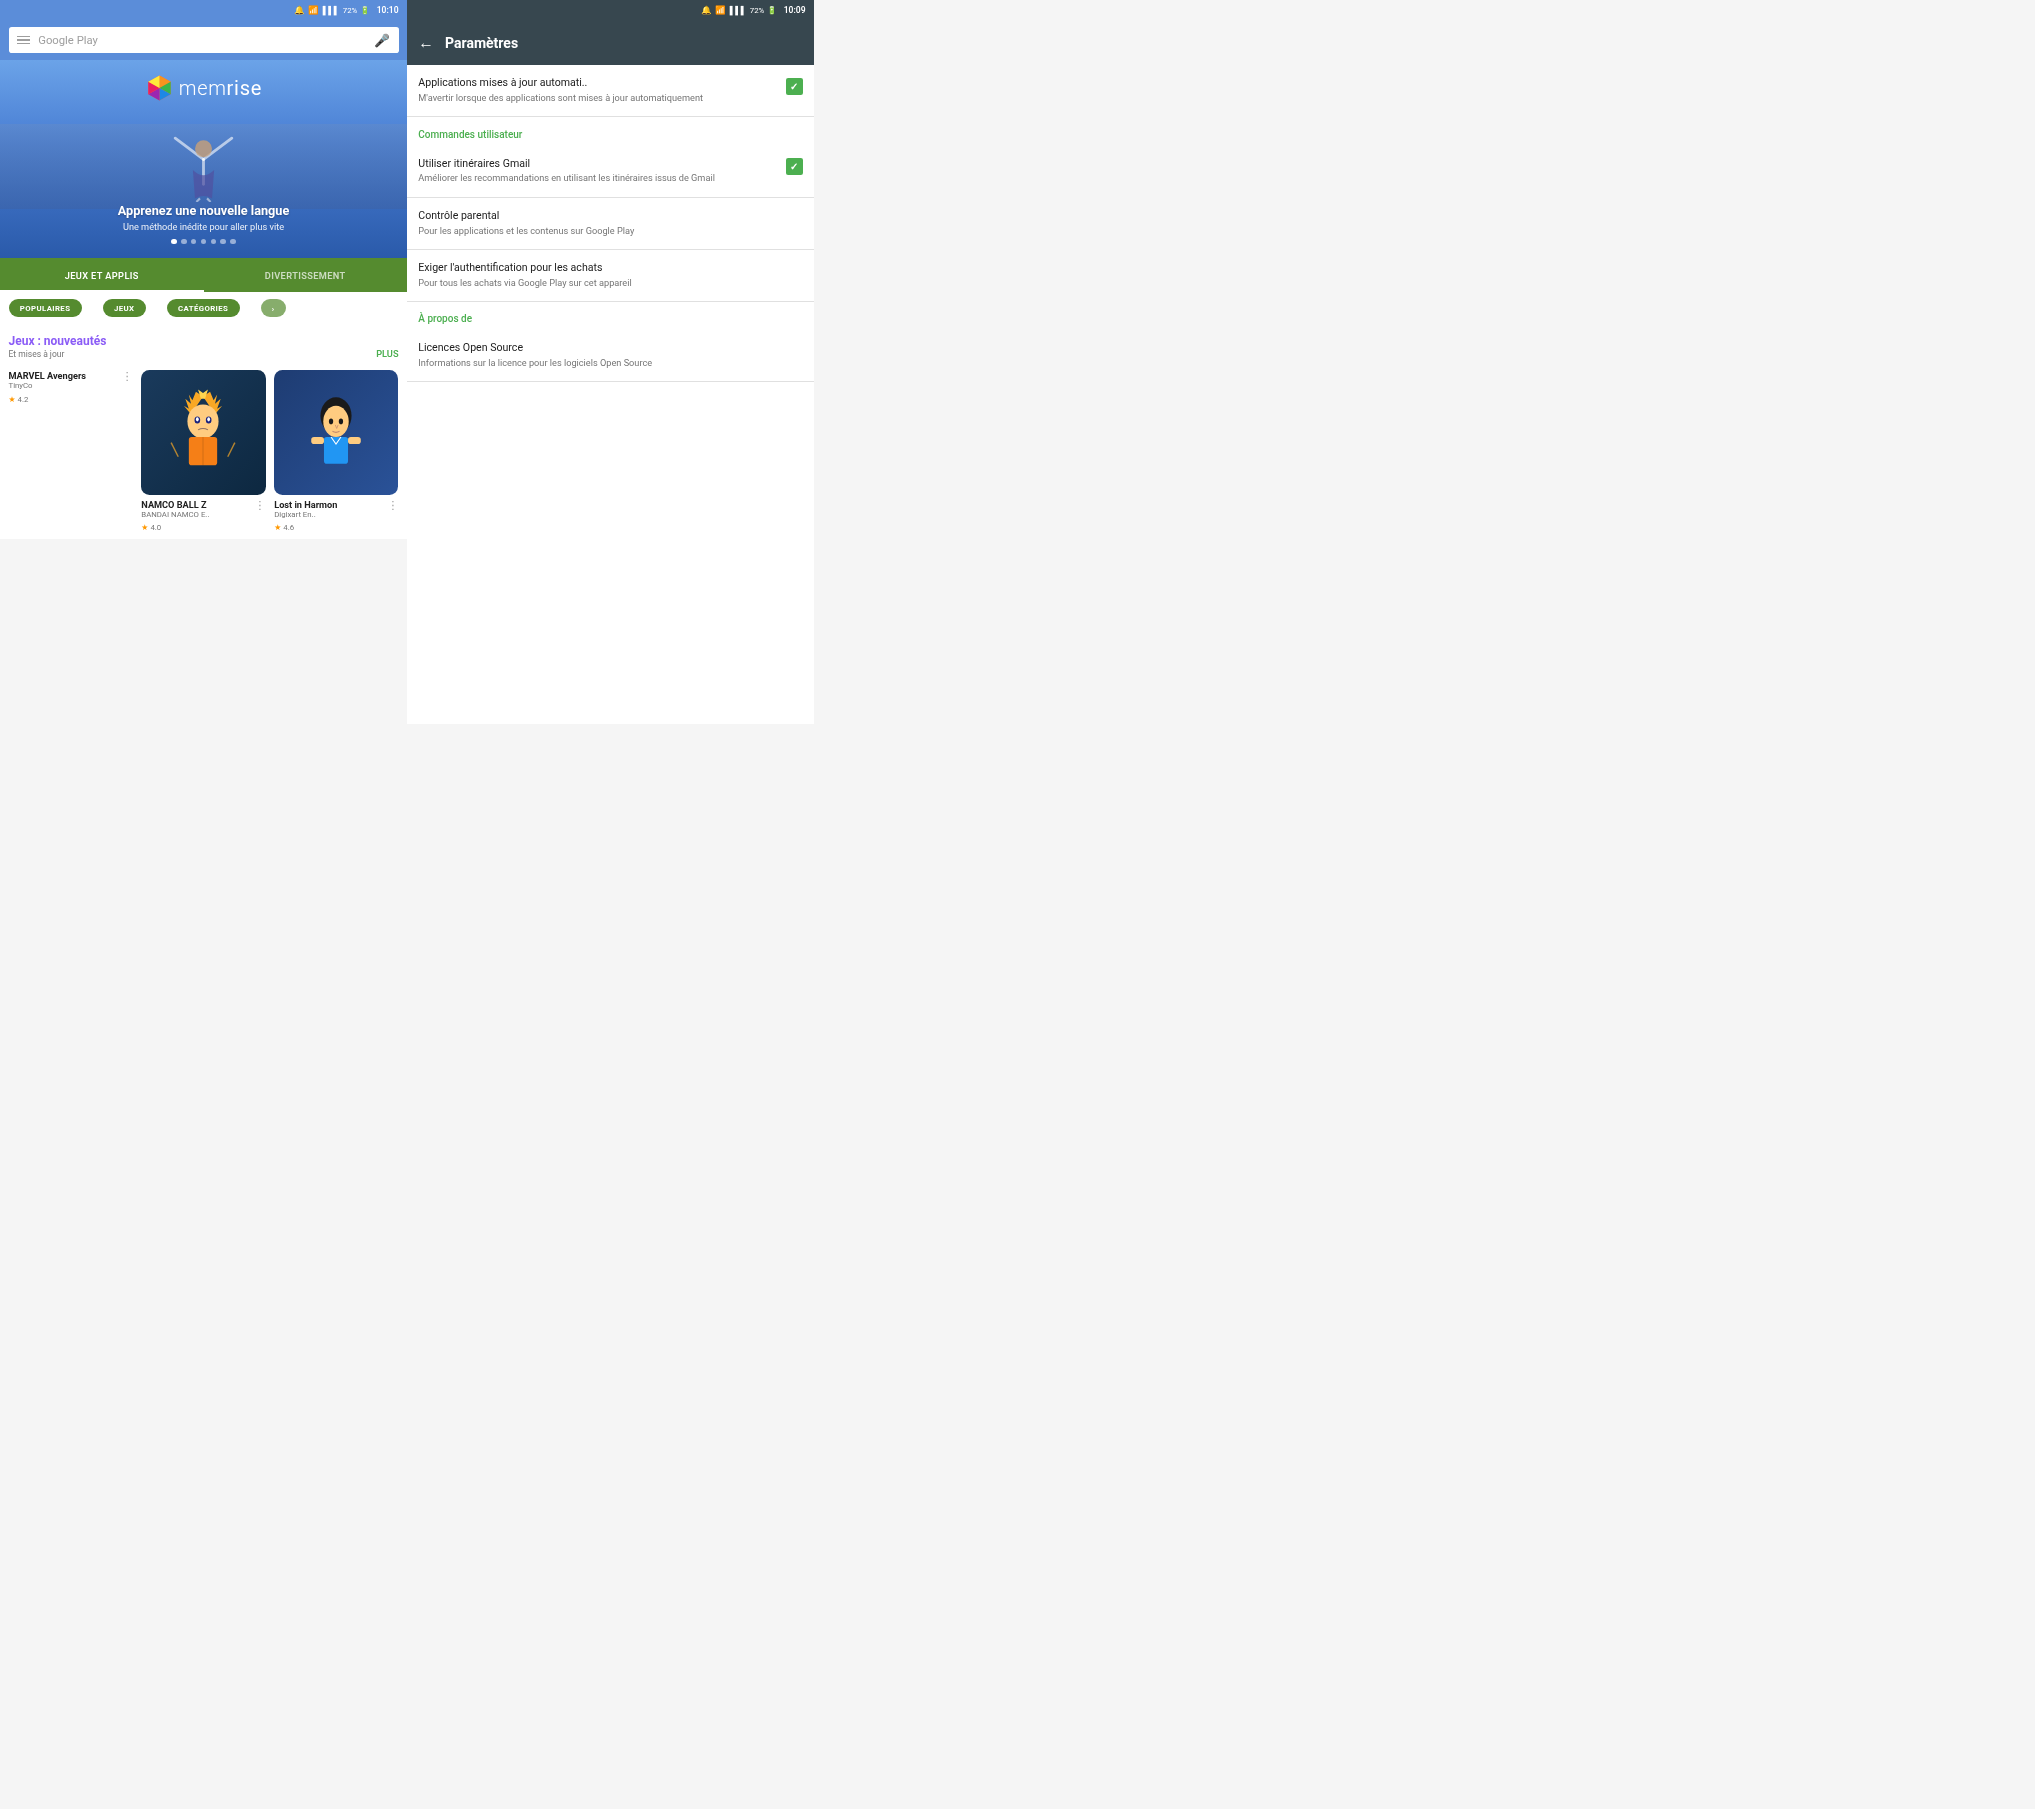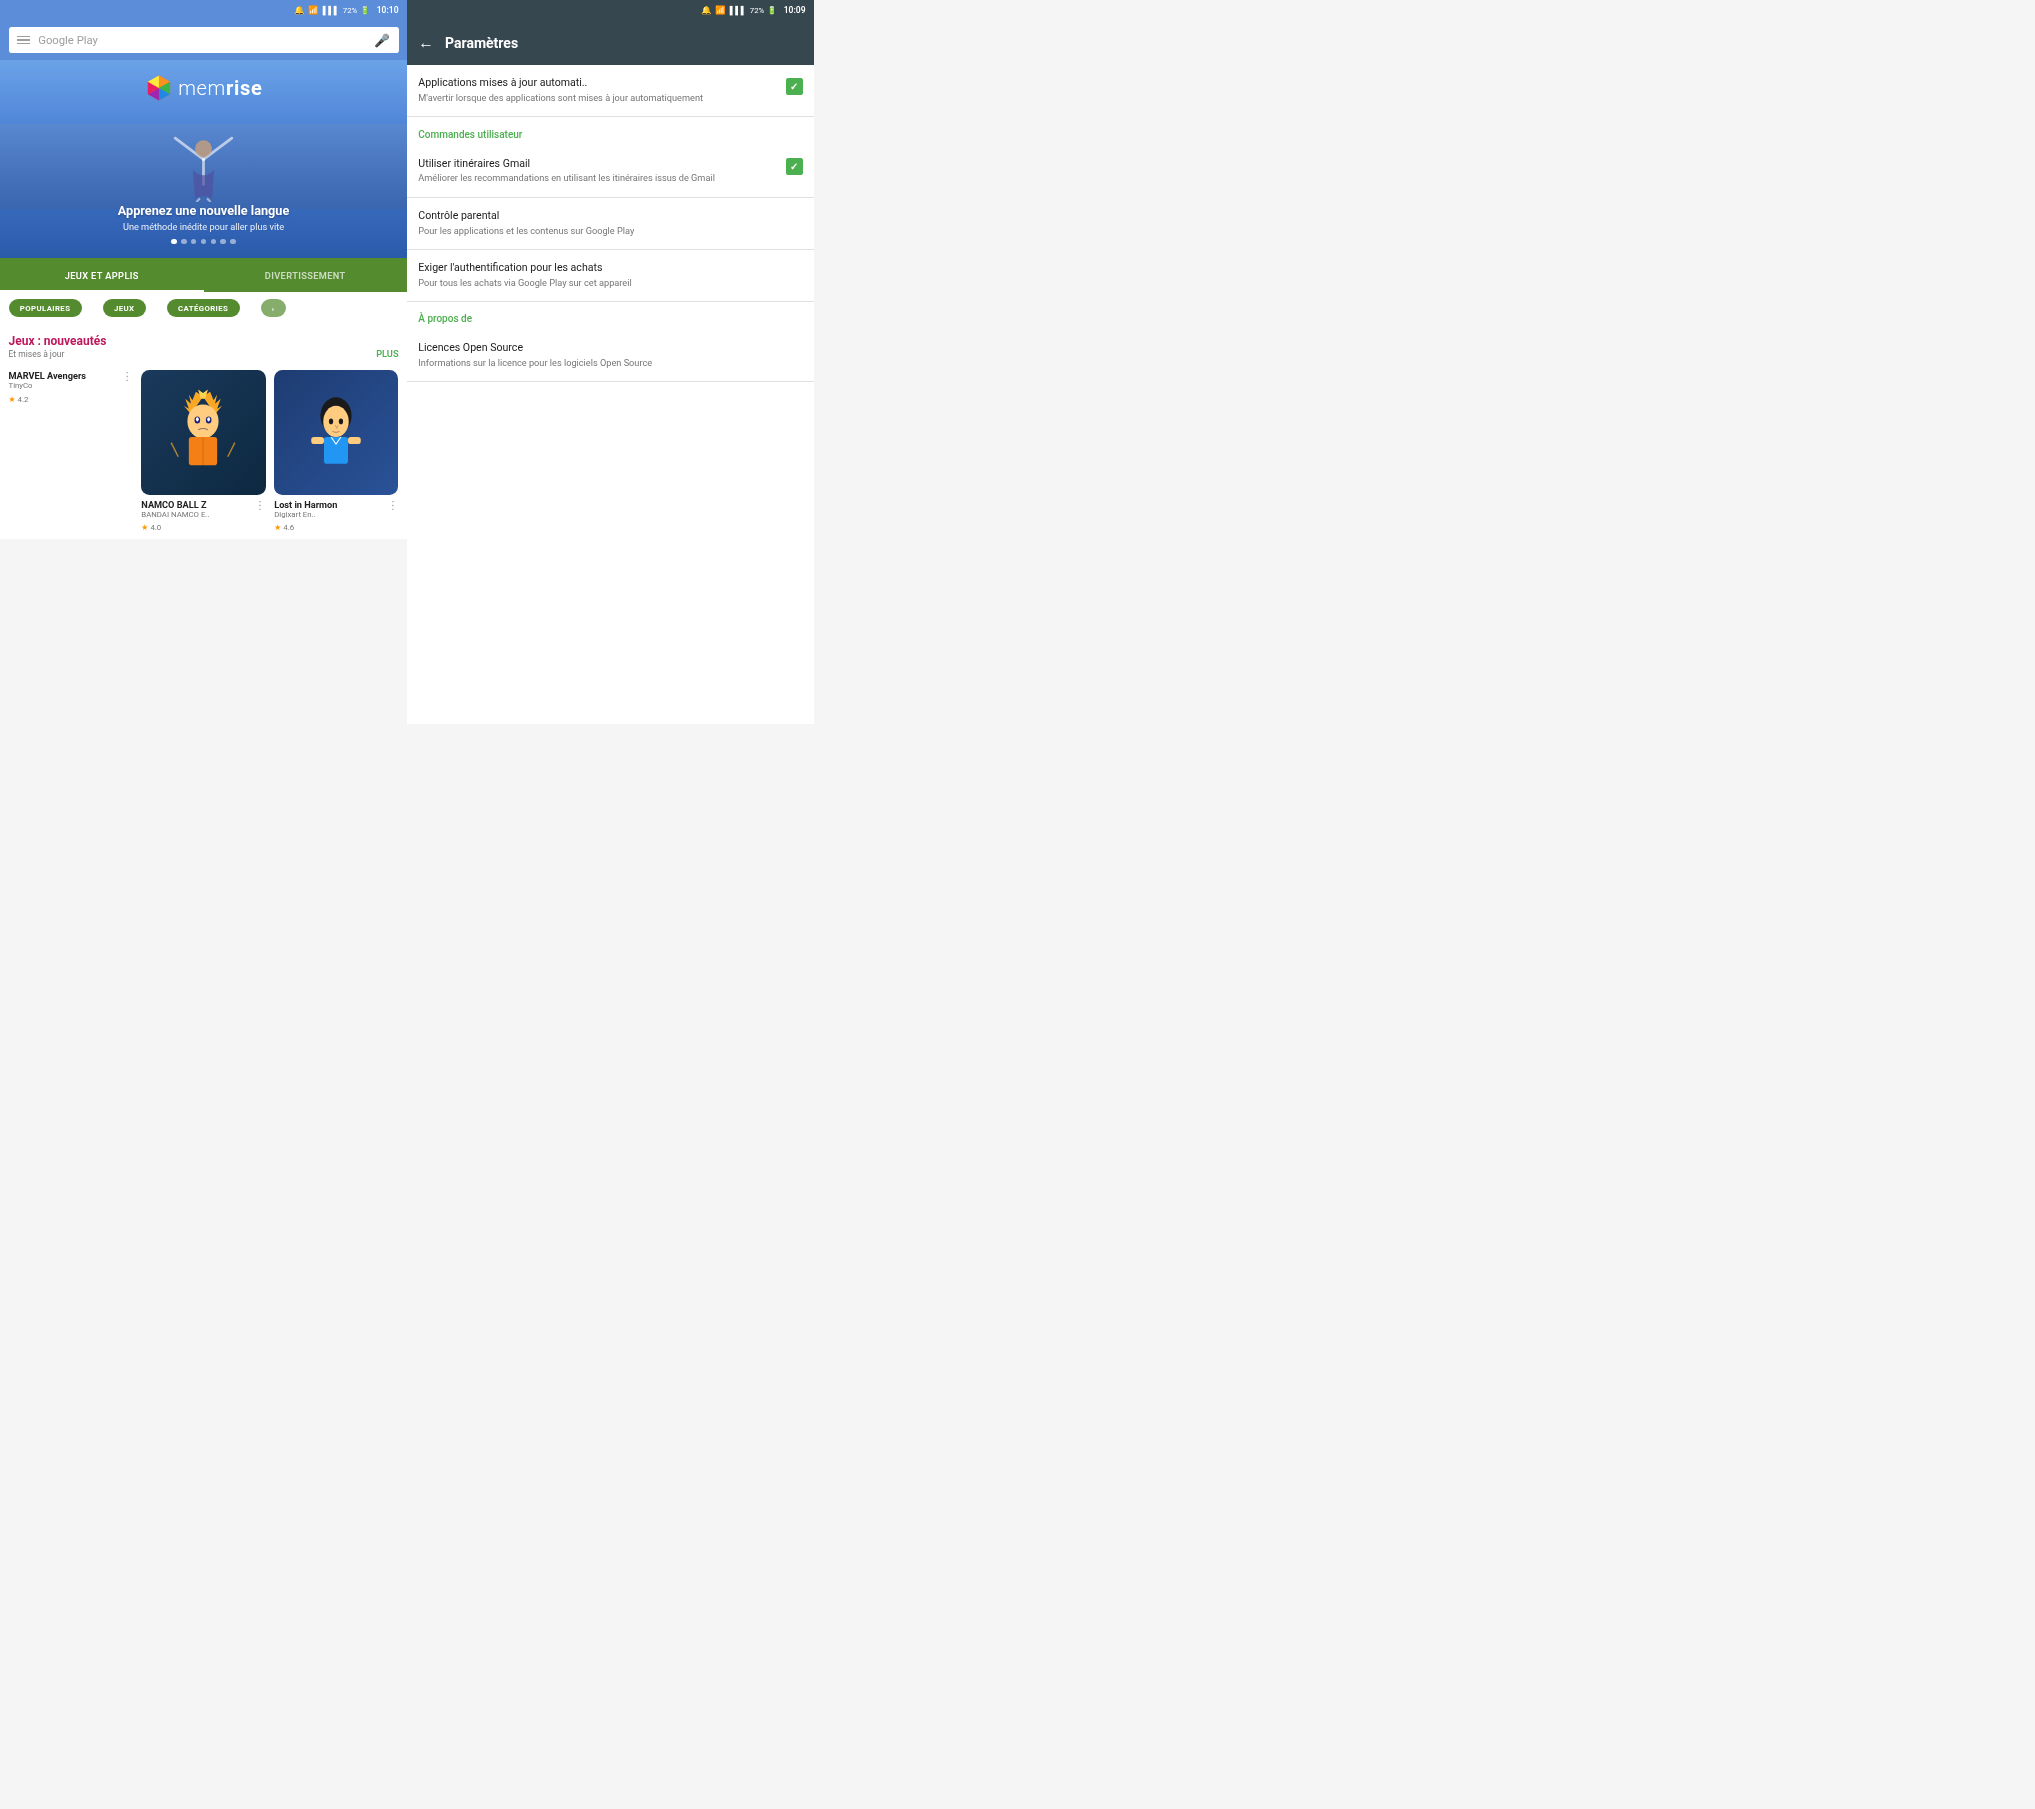--- a/index.html
+++ b/index.html
@@ -128,21 +128,21 @@
     }
 
     .memrise-text {
       color: white;
       font-size: 20px;
       font-weight: 300;
       letter-spacing: 0.7px;
     }
 
     .memrise-text strong {
-      font-weight: 700;
+      font-weight: 400;
     }
 
     .hero-title {
       position: relative;
       z-index: 2;
       color: white;
       font-size: 12.7px;
       font-weight: 700;
       text-align: center;
       text-shadow: 0 0.7px 2.1px rgba(0,0,0,0.3);
@@ -235,21 +235,21 @@
       background: white;
       padding: 10px 8.5px 4.2px;
       display: flex;
       align-items: flex-end;
       justify-content: space-between;
     }
 
     .section-title {
       font-size: 12px;
       font-weight: 700;
-      color: #be185d;
+      color: #8b5cf6;
     }
 
     .section-subtitle {
       font-size: 8.5px;
       color: #757575;
       margin-top: 1.4px;
     }
 
     .section-more {
       color: #4caf50;

